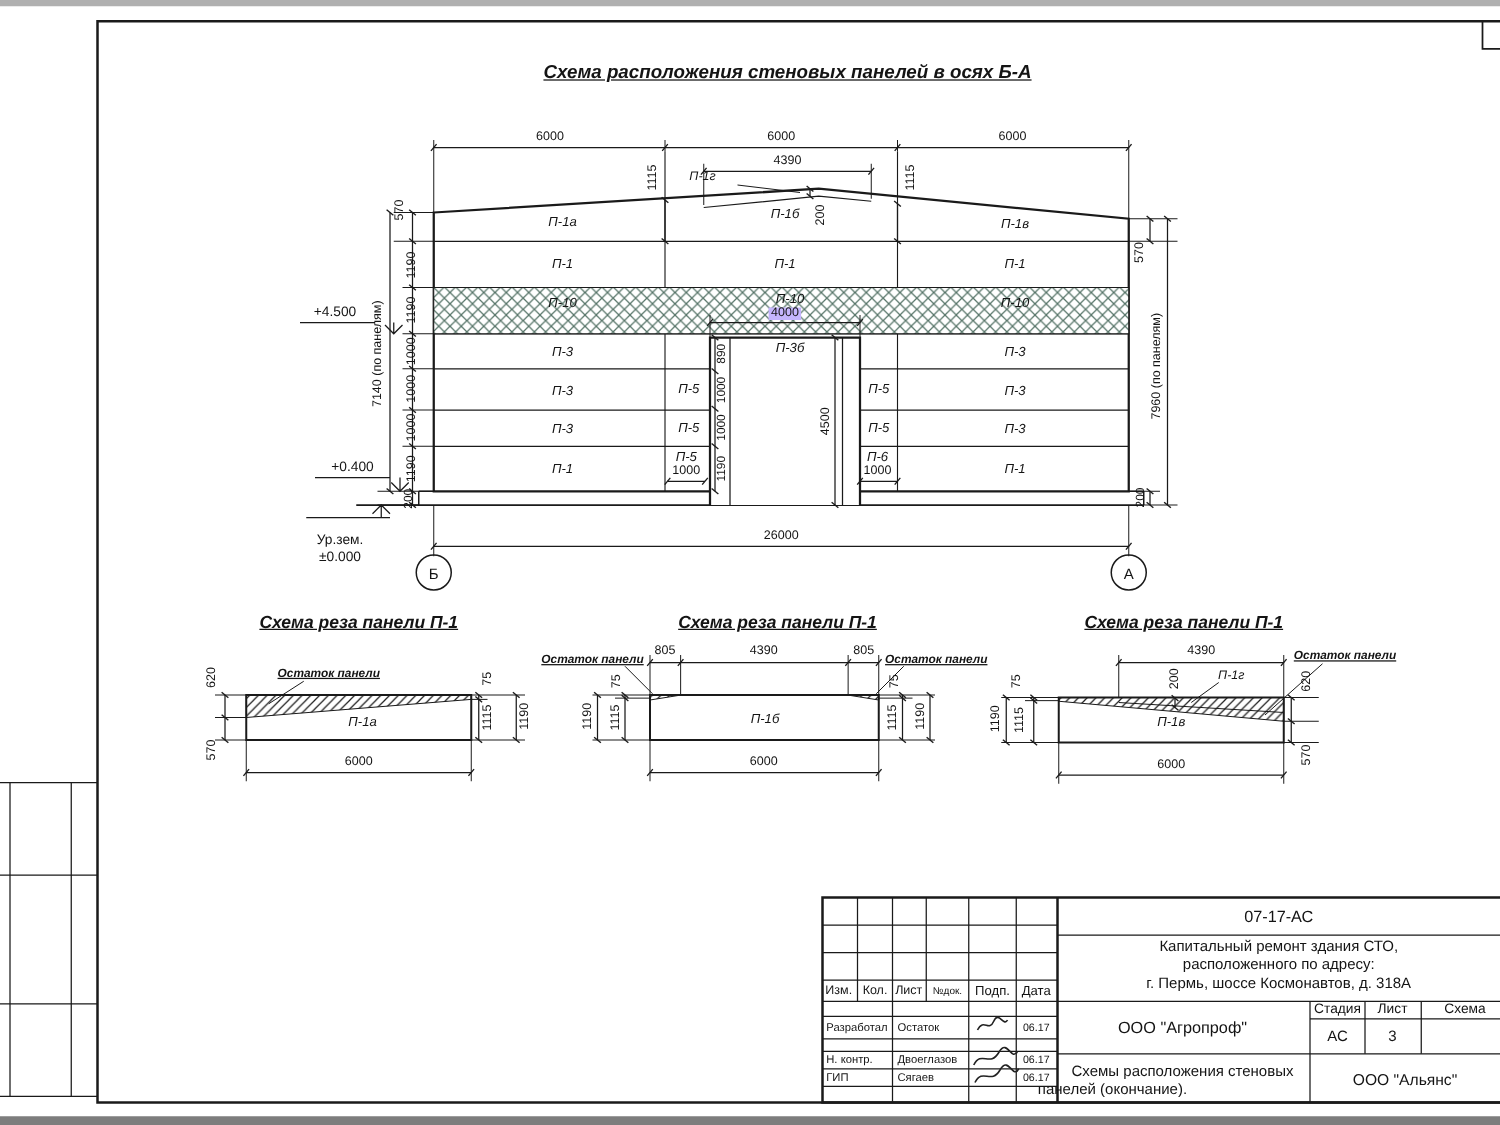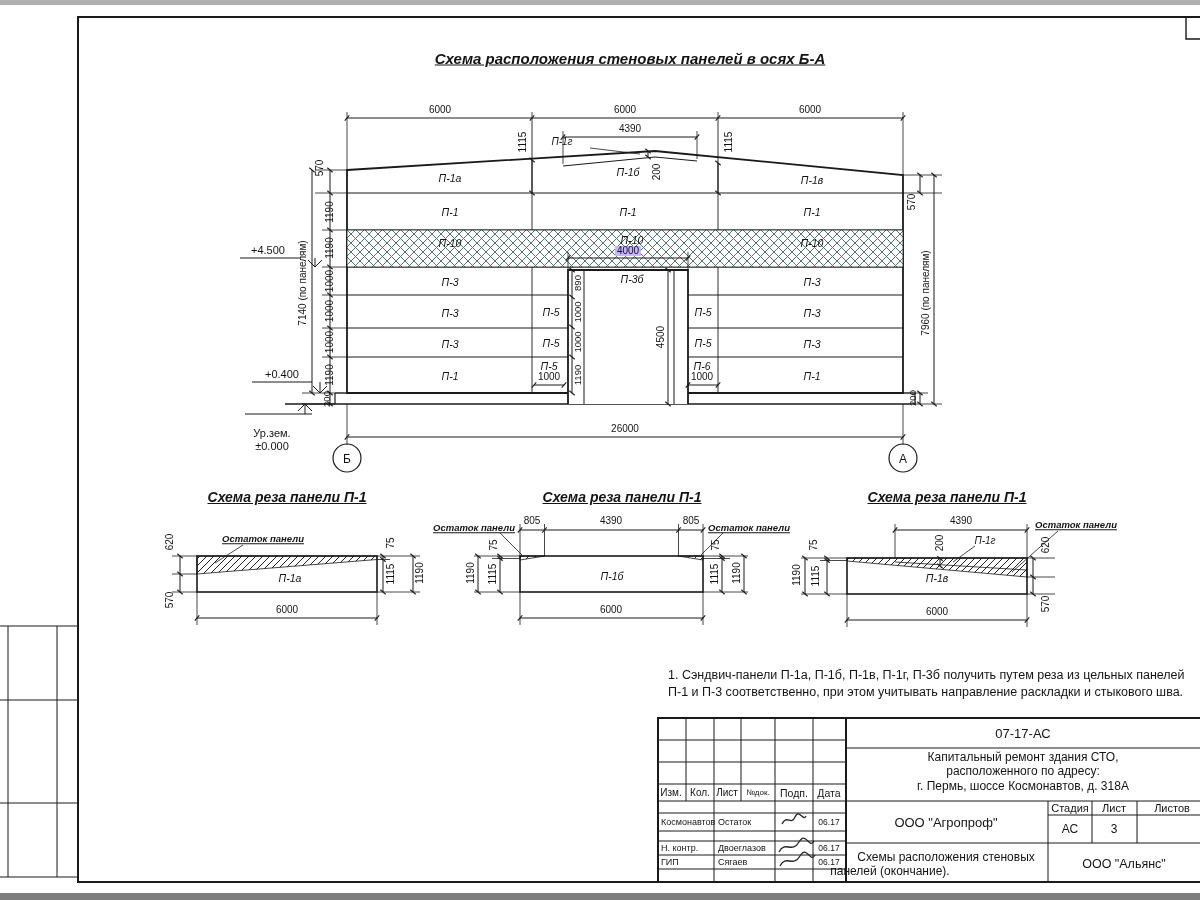--- a/index.html
+++ b/index.html
@@ -266,46 +266,44 @@
   <span class="t d r" style="left:940px;top:543px">200</span>
   <span class="t pu" style="left:985px;top:541px">П-1г</span>
   <span class="t p" style="left:937px;top:578px">П-1в</span>
   <span class="t d r" style="left:814px;top:545px">75</span>
   <span class="t d r" style="left:816px;top:576px">1115</span>
   <span class="t d r" style="left:797px;top:575px">1190</span>
   <span class="t d r" style="left:1046px;top:545px">620</span>
   <span class="t d r" style="left:1046px;top:604px">570</span>
   <span class="t d" style="left:937px;top:612px">6000</span>
 
-  <span class="t note" style="left:668px;top:675px;transform:translate(0,-50%)">1. Сэндвич-панели П-1а, П-1б, П-1в, П-1г, П-3б получить путем реза из цельных панелей</span>
-  <span class="t note" style="left:668px;top:692px;transform:translate(0,-50%)">П-1 и П-3 соответственно, при этом учитывать направление раскладки и стыкового шва.</span>
 
   <span class="t" style="left:1023px;top:733px;font-size:13px">07-17-АС</span>
   <span class="t tbt" style="left:1023px;top:757px">Капитальный ремонт здания СТО,</span>
   <span class="t tbt" style="left:1023px;top:771px">расположенного по адресу:</span>
   <span class="t tbt" style="left:1023px;top:786px">г. Пермь, шоссе Космонавтов, д. 318А</span>
   <span class="t" style="left:671px;top:793px;font-size:10px">Изм.</span>
   <span class="t" style="left:700px;top:793px;font-size:10px">Кол.</span>
   <span class="t" style="left:727px;top:793px;font-size:10px">Лист</span>
   <span class="t" style="left:758px;top:793px;font-size:8px">№док.</span>
   <span class="t" style="left:794px;top:793px;font-size:10.5px">Подп.</span>
   <span class="t" style="left:829px;top:793px;font-size:10.5px">Дата</span>
-  <span class="t" style="left:661px;top:822px;font-size:9px;transform:translate(0,-50%)">Космонавтов</span>
+  <span class="t" style="left:661px;top:822px;font-size:9px;transform:translate(0,-50%)">Разработал</span>
   <span class="t" style="left:718px;top:822px;font-size:9px;transform:translate(0,-50%)">Остаток</span>
   <span class="t" style="left:829px;top:822px;font-size:8.5px">06.17</span>
   <span class="t" style="left:661px;top:848px;font-size:9px;transform:translate(0,-50%)">Н. контр.</span>
   <span class="t" style="left:718px;top:848px;font-size:9px;transform:translate(0,-50%)">Двоеглазов</span>
   <span class="t" style="left:829px;top:848px;font-size:8.5px">06.17</span>
   <span class="t" style="left:661px;top:862px;font-size:9px;transform:translate(0,-50%)">ГИП</span>
   <span class="t" style="left:718px;top:862px;font-size:9px;transform:translate(0,-50%)">Сягаев</span>
   <span class="t" style="left:829px;top:862px;font-size:8.5px">06.17</span>
   <span class="t" style="left:946px;top:822px;font-size:13px">ООО "Агропроф"</span>
   <span class="t" style="left:1070px;top:808px;font-size:11px">Стадия</span>
   <span class="t" style="left:1114px;top:808px;font-size:11px">Лист</span>
-  <span class="t" style="left:1172px;top:808px;font-size:11px">Листов</span>
+  <span class="t" style="left:1172px;top:808px;font-size:11px">Схема</span>
   <span class="t" style="left:1070px;top:829px;font-size:12px">АС</span>
   <span class="t" style="left:1114px;top:829px;font-size:12px">3</span>
   <span class="t" style="left:1172px;top:829px;font-size:12px"></span>
   <span class="t tbt" style="left:946px;top:857px">Схемы расположения стеновых</span>
   <span class="t tbt" style="left:890px;top:871px">панелей (окончание).</span>
   <span class="t" style="left:1124px;top:864px;font-size:12.5px">ООО "Альянс"</span>
 
 </div>
 
 </body></html>

